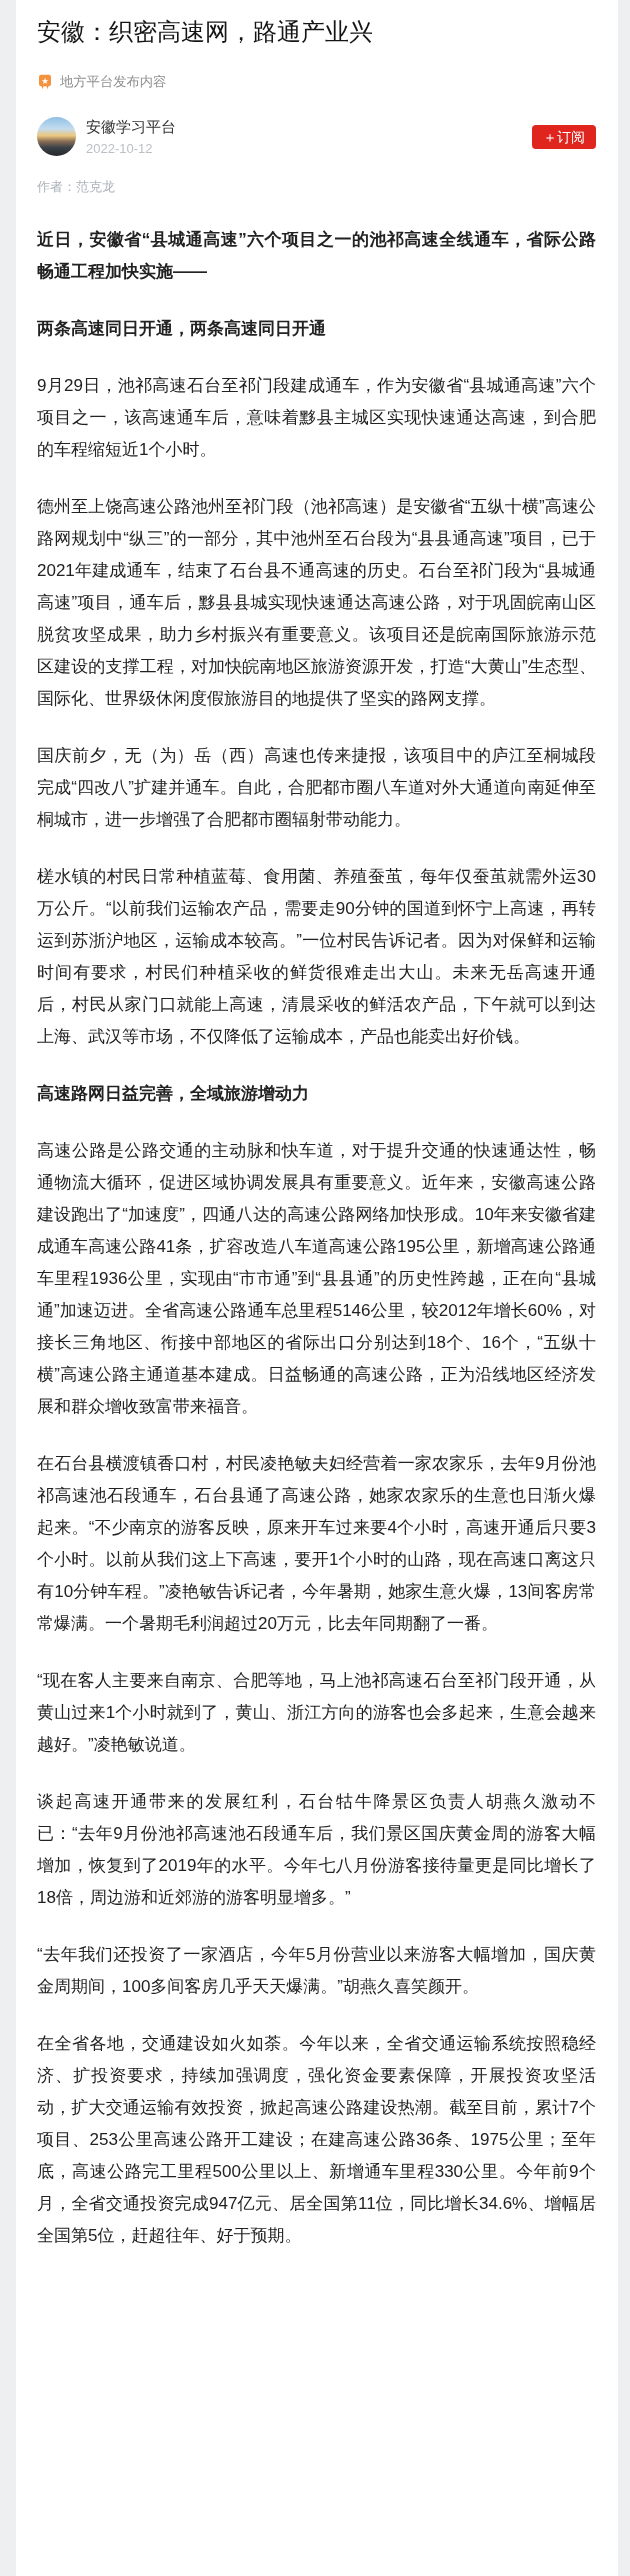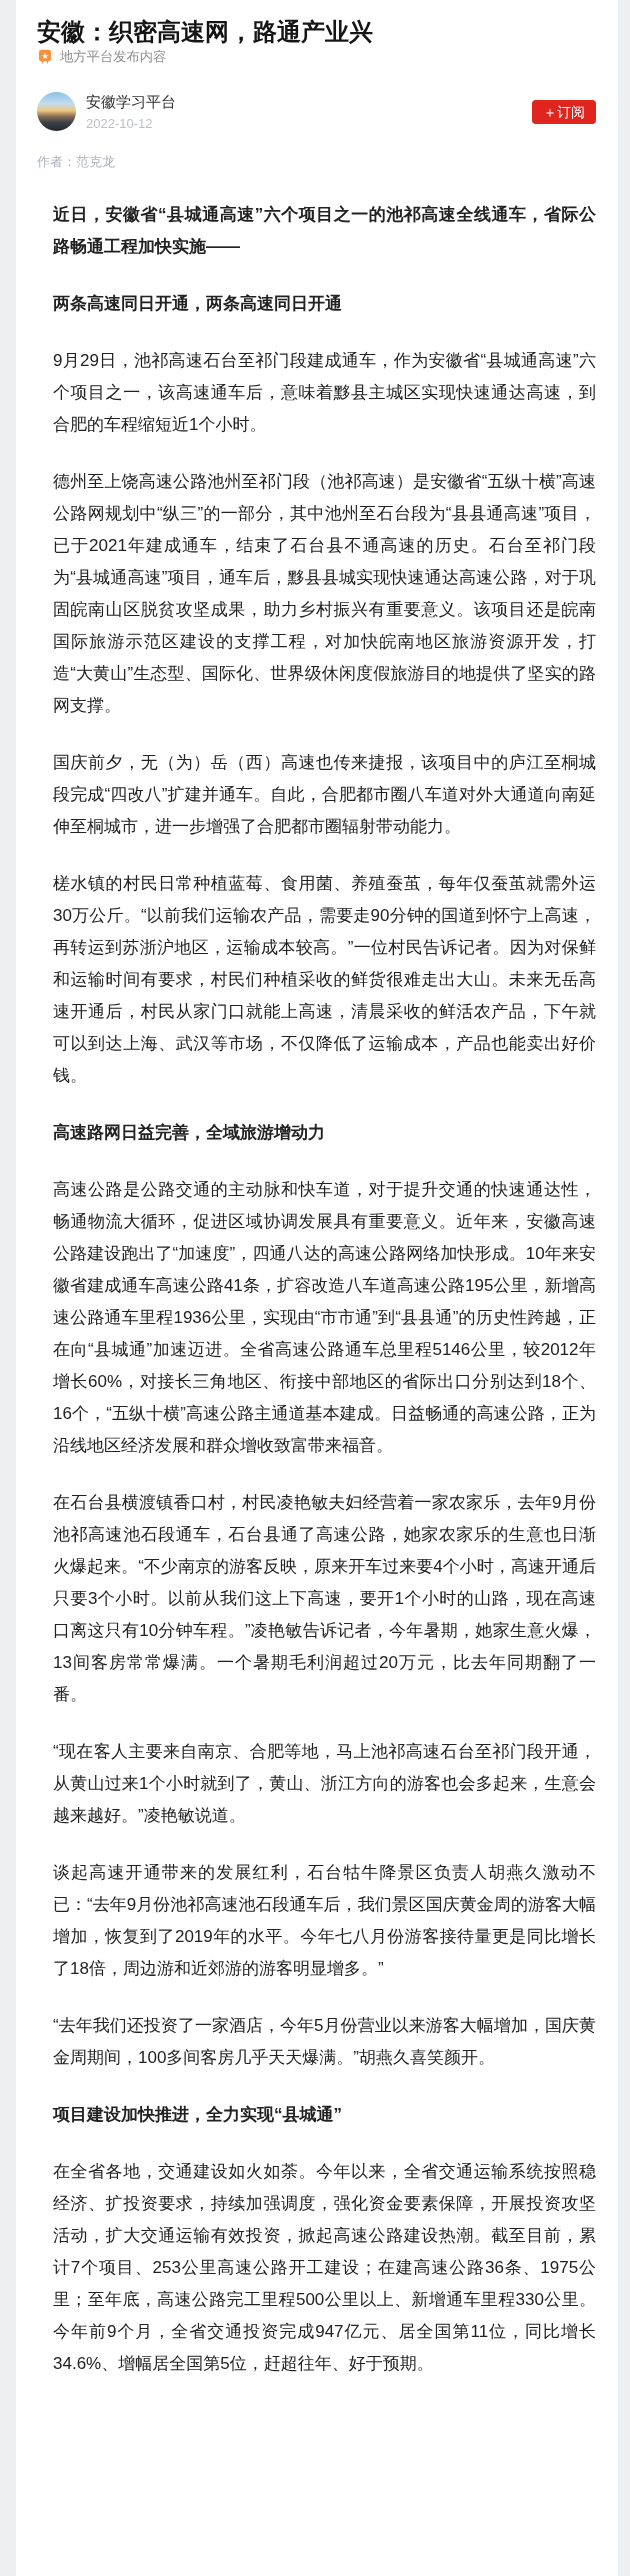--- a/index.html
+++ b/index.html
@@ -10,24 +10,24 @@
   }
   .page {
     box-sizing: border-box;
     margin: 0 13px 0 16px;
     background: #ffffff;
     padding: 16px 22px 39px 21px;
     min-height: 2576px;
   }
   .title {
     font-size: 24px;
-    font-weight: 700;
+    font-weight: 400;
     color: #151515;
     line-height: 1.35;
-    margin: 0 0 0 0;
+    margin: 0 0 25px 0;
   }
   .tag-row {
     display: flex;
     align-items: center;
     gap: 7px;
     font-size: 13.3px;
     color: #8f8f8f;
     margin-bottom: 26px;
   }
   .tag-icon { display: inline-flex; width: 16px; height: 16px; }
@@ -61,21 +61,21 @@
   }
   .byline {
     font-size: 13px;
     color: #aeb4bb;
     margin: 18px 0 28px 0;
   }
   .article p, .article h2 {
     font-size: 17px;
     line-height: 32px;
     color: #222222;
-    margin: 0 0 25px 16px;
+    margin: 0 0 25px 0;
     text-align: justify;
     font-weight: normal;
   }
   .article p.lead { font-weight: bold; }
   .article h2 { font-weight: bold; }
 </style>
 </head>
 <body>
 
 <div class="page">
@@ -111,18 +111,17 @@
       <p>9月29日，池祁高速石台至祁门段建成通车，作为安徽省“县城通高速”六个项目之一，该高速通车后，意味着黟县主城区实现快速通达高速，到合肥的车程缩短近1个小时。</p>
       <p>德州至上饶高速公路池州至祁门段（池祁高速）是安徽省“五纵十横”高速公路网规划中“纵三”的一部分，其中池州至石台段为“县县通高速”项目，已于2021年建成通车，结束了石台县不通高速的历史。石台至祁门段为“县城通高速”项目，通车后，黟县县城实现快速通达高速公路，对于巩固皖南山区脱贫攻坚成果，助力乡村振兴有重要意义。该项目还是皖南国际旅游示范区建设的支撑工程，对加快皖南地区旅游资源开发，打造“大黄山”生态型、国际化、世界级休闲度假旅游目的地提供了坚实的路网支撑。</p>
       <p>国庆前夕，无（为）岳（西）高速也传来捷报，该项目中的庐江至桐城段完成“四改八”扩建并通车。自此，合肥都市圈八车道对外大通道向南延伸至桐城市，进一步增强了合肥都市圈辐射带动能力。</p>
       <p>槎水镇的村民日常种植蓝莓、食用菌、养殖蚕茧，每年仅蚕茧就需外运30万公斤。“以前我们运输农产品，需要走90分钟的国道到怀宁上高速，再转运到苏浙沪地区，运输成本较高。”一位村民告诉记者。因为对保鲜和运输时间有要求，村民们种植采收的鲜货很难走出大山。未来无岳高速开通后，村民从家门口就能上高速，清晨采收的鲜活农产品，下午就可以到达上海、武汉等市场，不仅降低了运输成本，产品也能卖出好价钱。</p>
       <h2>高速路网日益完善，全域旅游增动力</h2>
       <p>高速公路是公路交通的主动脉和快车道，对于提升交通的快速通达性，畅通物流大循环，促进区域协调发展具有重要意义。近年来，安徽高速公路建设跑出了“加速度”，四通八达的高速公路网络加快形成。10年来安徽省建成通车高速公路41条，扩容改造八车道高速公路195公里，新增高速公路通车里程1936公里，实现由“市市通”到“县县通”的历史性跨越，正在向“县城通”加速迈进。全省高速公路通车总里程5146公里，较2012年增长60%，对接长三角地区、衔接中部地区的省际出口分别达到18个、16个，“五纵十横”高速公路主通道基本建成。日益畅通的高速公路，正为沿线地区经济发展和群众增收致富带来福音。</p>
       <p>在石台县横渡镇香口村，村民凌艳敏夫妇经营着一家农家乐，去年9月份池祁高速池石段通车，石台县通了高速公路，她家农家乐的生意也日渐火爆起来。“不少南京的游客反映，原来开车过来要4个小时，高速开通后只要3个小时。以前从我们这上下高速，要开1个小时的山路，现在高速口离这只有10分钟车程。”凌艳敏告诉记者，今年暑期，她家生意火爆，13间客房常常爆满。一个暑期毛利润超过20万元，比去年同期翻了一番。</p>
       <p>“现在客人主要来自南京、合肥等地，马上池祁高速石台至祁门段开通，从黄山过来1个小时就到了，黄山、浙江方向的游客也会多起来，生意会越来越好。”凌艳敏说道。</p>
       <p>谈起高速开通带来的发展红利，石台牯牛降景区负责人胡燕久激动不已：“去年9月份池祁高速池石段通车后，我们景区国庆黄金周的游客大幅增加，恢复到了2019年的水平。今年七八月份游客接待量更是同比增长了18倍，周边游和近郊游的游客明显增多。”</p>
       <p>“去年我们还投资了一家酒店，今年5月份营业以来游客大幅增加，国庆黄金周期间，100多间客房几乎天天爆满。”胡燕久喜笑颜开。</p>
-      <h2>项目建设加快推进，全力实现“县城通”</h2>
       <p>在全省各地，交通建设如火如荼。今年以来，全省交通运输系统按照稳经济、扩投资要求，持续加强调度，强化资金要素保障，开展投资攻坚活动，扩大交通运输有效投资，掀起高速公路建设热潮。截至目前，累计7个项目、253公里高速公路开工建设；在建高速公路36条、1975公里；至年底，高速公路完工里程500公里以上、新增通车里程330公里。今年前9个月，全省交通投资完成947亿元、居全国第11位，同比增长34.6%、增幅居全国第5位，赶超往年、好于预期。</p>
     </div>
 
 </div>
 
 
 </body></html>

